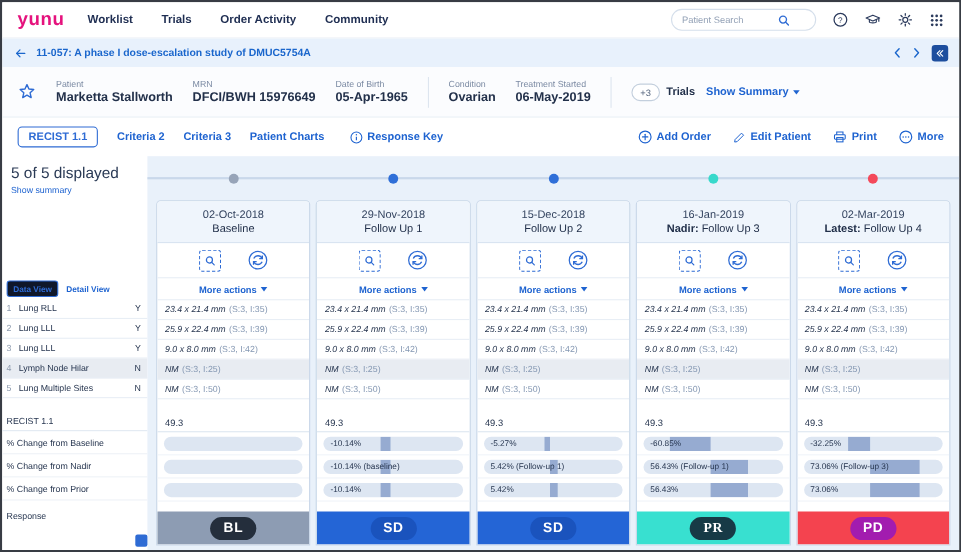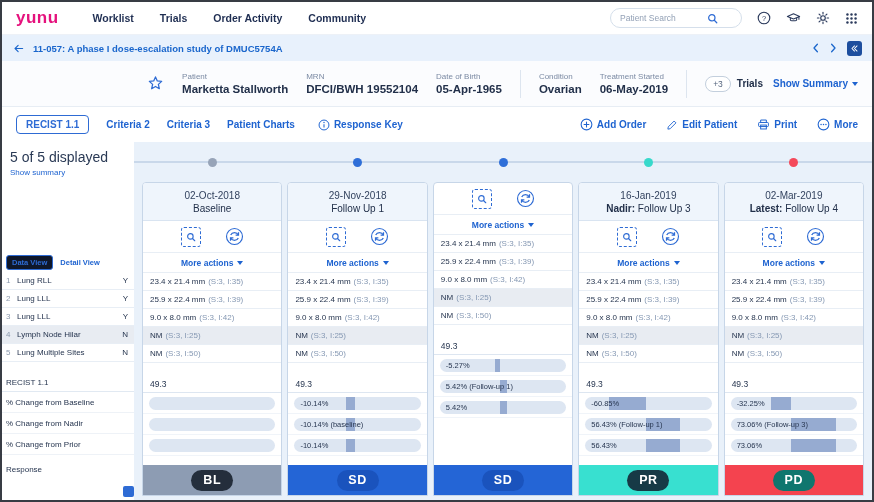--- a/index.html
+++ b/index.html
@@ -1,41 +1,41 @@
 <!DOCTYPE html>
 <html><head>
 <meta charset="utf-8">
 <style>
   * { box-sizing: border-box; margin: 0; padding: 0; }
   html,body { background:#fff; }
   body { font-family: "Liberation Sans", sans-serif; -webkit-font-smoothing: antialiased; }
   .window { width:874px; height:502px; border:2px solid #383c44; background:#fff; display:flex; flex-direction:column; overflow:hidden; position:relative; }
 
   
-  .navbar { height:33px; flex:0 0 33px; display:flex; align-items:center; padding:0 14px; gap:34px; border-bottom:1px solid #edf1f7; background:#fff;justify-content:flex-end; }
+  .navbar { height:33px; flex:0 0 33px; display:flex; align-items:center; padding:0 14px; gap:21px; border-bottom:1px solid #edf1f7; background:#fff;justify-content:flex-end; }
   .logo { color:#e5127d; font-weight:bold; font-size:17px; letter-spacing:.5px; }
   .nav-items { display:flex; gap:26px; }
   .nav-item { font-size:10.5px; color:#1f2e52; font-weight:600; cursor:pointer; }
   .nav-right { margin-left:auto; display:flex; align-items:center; gap:15px; }
   .search-box { display:flex; align-items:center; border:1px solid #d5dfeb; border-radius:10px; height:20px; padding:0 23px 0 9px; width:132px; background:#fff; }
   .search-box input { border:none; outline:none; font-size:8.5px; flex:1; min-width:0; color:#34435e; background:transparent; font-family:inherit; }
   .search-box input::placeholder { color:#93a1b6; }
   .search-box .sicon { color:#2e6bd4; display:flex; }
   .top-icon { color:#2b3a5c; display:flex; cursor:pointer; }
 
   
   .trial-bar { height:26px; flex:0 0 26px; background:#e8f1fc; display:flex; align-items:center; padding:0 10px; gap:8px; }
   .trial-back { color:#1a66cc; display:flex; cursor:pointer; }
   .trial-title { font-size:9.5px; color:#1a66cc; font-weight:600;text-align:center; }
   .trial-nav { margin-left:auto; display:flex; align-items:center; gap:9px; color:#1a66cc; }
   .tn-btn { display:flex; cursor:pointer; }
   .collapse-btn { width:15px; height:15px; background:#1d4e9e; color:#fff; border-radius:3px; display:flex; align-items:center; justify-content:center; cursor:pointer; }
 
   
-  .patient-bar { height:46px; flex:0 0 46px; display:flex; align-items:center; padding:0 14px; gap:18px; border-bottom:1px solid #e7edf4; background:#fbfcfe;justify-content:flex-end; }
+  .patient-bar { height:46px; flex:0 0 46px; display:flex; align-items:center; padding:0 14px; gap:18px; border-bottom:1px solid #e7edf4; background:#fbfcfe; }
   .star { color:#2e6bd4; display:flex; cursor:pointer; }
   .field .lbl { font-size:8px; color:#7b8aa3; margin-bottom:2px; }
   .field .val { font-size:11.5px; color:#22304a; font-weight:600; }
   .vdiv { width:1px; height:28px; background:#dde5ef; }
   .trials-wrap { display:flex; align-items:center; gap:6px; }
   .trials-badge { border:1px solid #c3cfdd; border-radius:10px; padding:2px 7px; font-size:8.5px; color:#55657e; background:#fff; cursor:pointer; }
   .trials-lbl { font-size:10px; color:#22304a; font-weight:600; }
   .show-summary { display:flex; align-items:center; gap:4px; color:#1e63d0; font-size:10px; font-weight:700; cursor:pointer; margin-left:4px; }
   .caret { width:0; height:0; border-left:3.5px solid transparent; border-right:3.5px solid transparent; border-top:4.5px solid currentColor; display:inline-block; }
 
@@ -78,21 +78,21 @@
   .card-header { height:38px; flex:0 0 38px; background:#eff5fc; border-bottom:1px solid #d9e4f1; display:flex; flex-direction:column; align-items:center; justify-content:center; gap:2px; }
   .card-date { font-size:10px; color:#33435f; }
   .card-title { font-size:10px; color:#22304a; }
   .card-title b { font-weight:700; }
   .icon-row { height:32px; flex:0 0 32px; display:flex; align-items:center; justify-content:center; gap:24px; border-bottom:1px solid #e8eef5; color:#2e6bd4; }
   .viewer-btn { width:20px; height:20px; border:1.2px dashed #2e6bd4; border-radius:3px; display:flex; align-items:center; justify-content:center; cursor:pointer; }
   .sync-btn { display:flex; cursor:pointer; }
   .more-row { height:20px; flex:0 0 20px; display:flex; align-items:center; justify-content:center; font-size:8.5px; color:#1e63d0; font-weight:700; border-bottom:1px solid #e8eef5; gap:4px; cursor:pointer; }
   .more-row .caret { border-top-width:4px; }
   .mrow { height:18px; flex:0 0 18px; display:flex; align-items:center; padding:0 7px; font-size:8px; border-bottom:1px solid #e8eef5; gap:3px; white-space:nowrap; overflow:hidden; }
-  .mrow .val { color:#26354f; }
+  .mrow .val { color:#26354f;font-style:italic; }
   .mrow .sfx { color:#8598b3; }
   .card-gap { height:12px; flex:0 0 12px; }
   .sum-row { height:18px; flex:0 0 18px; display:flex; align-items:center; padding:0 7px; font-size:8.5px; color:#26354f; border-bottom:1px solid #dde6f1; }
   .bar-row { height:21px; flex:0 0 21px; display:flex; align-items:center; padding:0 6px; border-bottom:1px solid #f0f4f9; }
   .bar-track { position:relative; width:100%; height:13px; background:#dde6f2; border-radius:7px; overflow:hidden; }
   .bar-fill { position:absolute; top:0; bottom:0; background:#96abd1; }
   .bar-text { position:absolute; left:6px; top:50%; transform:translateY(-50%); font-size:7.5px; color:#26354f; white-space:nowrap; z-index:2; }
   .footer { height:30px; flex:0 0 30px; margin-top:auto; display:flex; align-items:center; justify-content:center; }
   .pill { min-width:42px; height:21px; border-radius:11px; display:flex; align-items:center; justify-content:center; color:#fff; font-size:12.5px; font-weight:700; letter-spacing:.6px; padding:0 10px; }
 
@@ -199,21 +199,21 @@
       <svg width="17" height="17" viewBox="0 0 16 16">
           <path d="M8 1.8 L9.7 5.6 13.8 6 10.7 8.8 11.6 12.9 8 10.8 4.4 12.9 5.3 8.8 2.2 6 6.3 5.6 Z" fill="none" stroke="currentColor" stroke-width="1.2" stroke-linejoin="round"></path>
         </svg>
     </span>
     <div class="field">
       <div class="lbl">Patient</div>
       <div class="val">Marketta Stallworth</div>
     </div>
     <div class="field">
       <div class="lbl">MRN</div>
-      <div class="val">DFCI/BWH 19552104</div>
+      <div class="val">DFCI/BWH 15976649</div>
     </div>
     <div class="field">
       <div class="lbl">Date of Birth</div>
       <div class="val">05-Apr-1965</div>
     </div>
     <div class="vdiv"></div>
     <div class="field">
       <div class="lbl">Condition</div>
       <div class="val">Ovarian</div>
     </div>
@@ -495,20 +495,24 @@
                 <div class="bar-fill" style="left: 41%; width: 7%;"></div>
                 <span class="bar-text">-10.14%</span>
               </div>
             </div>
           <div class="footer" style="background: rgb(36, 101, 214);">
               <span class="pill" style="background: rgb(26, 83, 189);">SD</span>
             </div>
         </div>
 
         <div class="card">
+          <div class="card-header">
+            <div class="card-date">15-Dec-2018</div>
+            <div class="card-title"><b></b><span>Follow Up 2</span></div>
+          </div>
           <div class="icon-row">
             <span class="viewer-btn">
                 <svg width="10" height="10" viewBox="0 0 16 16">
                   <circle cx="7" cy="7" r="4.4" fill="none" stroke="currentColor" stroke-width="1.8"></circle>
                   <line x1="10.4" y1="10.4" x2="14" y2="14" stroke="currentColor" stroke-width="1.8" stroke-linecap="round"></line>
                 </svg>
               </span>
             <span class="sync-btn">
                 <svg width="19" height="19" viewBox="0 0 20 20">
                   <circle cx="10" cy="10" r="8.4" fill="none" stroke="currentColor" stroke-width="1.2"></circle>
@@ -627,21 +631,21 @@
                 <div class="bar-fill" style="left: 48%; width: 27%;"></div>
                 <span class="bar-text">56.43% (Follow-up 1)</span>
               </div>
             </div>
           <div class="bar-row">
               <div class="bar-track">
                 <div class="bar-fill" style="left: 48%; width: 27%;"></div>
                 <span class="bar-text">56.43%</span>
               </div>
             </div>
-          <div class="footer" style="background: rgb(56, 224, 208);">
+          <div class="footer" style="background: rgb(56, 224, 208); font-family: Liberation Serif, serif;">
               <span class="pill" style="background: rgb(23, 58, 70);">PR</span>
             </div>
         </div>
 
         <div class="card">
           <div class="card-header">
             <div class="card-date">02-Mar-2019</div>
             <div class="card-title"><b>Latest: </b><span>Follow Up 4</span></div>
           </div>
           <div class="icon-row">
@@ -699,21 +703,21 @@
                 <span class="bar-text">73.06% (Follow-up 3)</span>
               </div>
             </div>
           <div class="bar-row">
               <div class="bar-track">
                 <div class="bar-fill" style="left: 48%; width: 35%;"></div>
                 <span class="bar-text">73.06%</span>
               </div>
             </div>
           <div class="footer" style="background: rgb(244, 67, 79);">
-              <span class="pill" style="background: #0f766e; text-align: center;">PD</span>
+              <span class="pill" style="background: #a21caf; text-align: center;">PD</span>
             </div>
         </div>
 
       </div>
     </div>
 
     <span class="corner-btn"></span>
   </div>
 
 </div>

